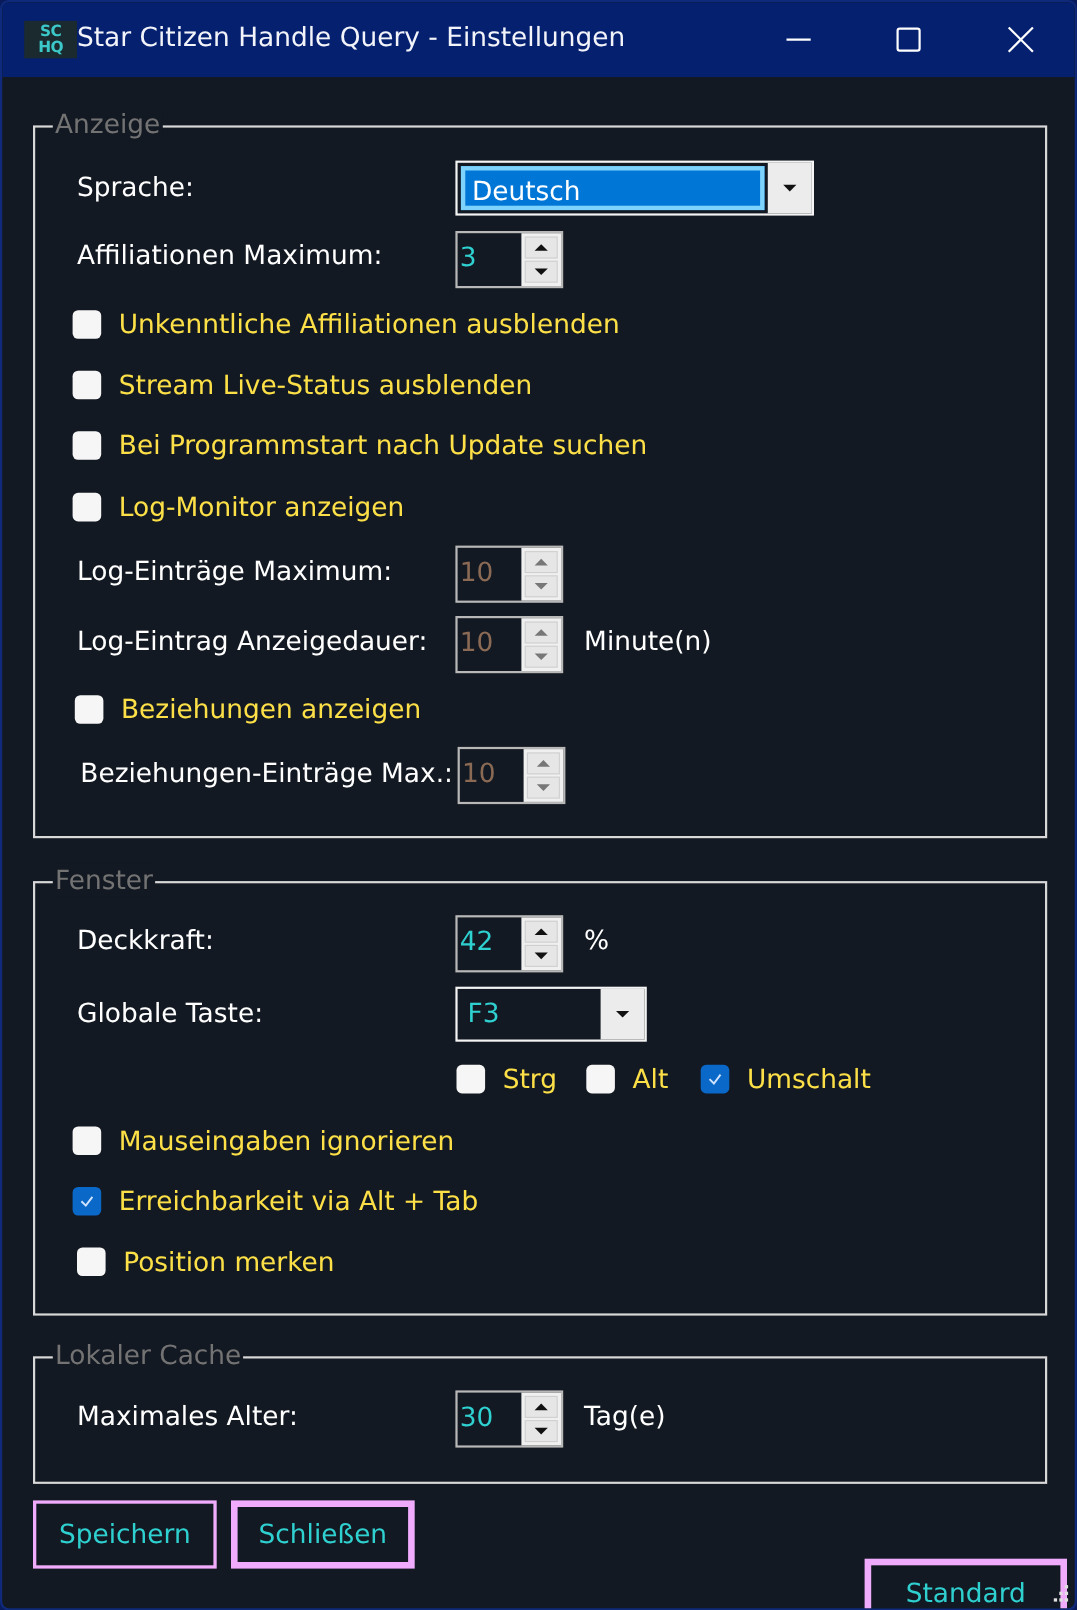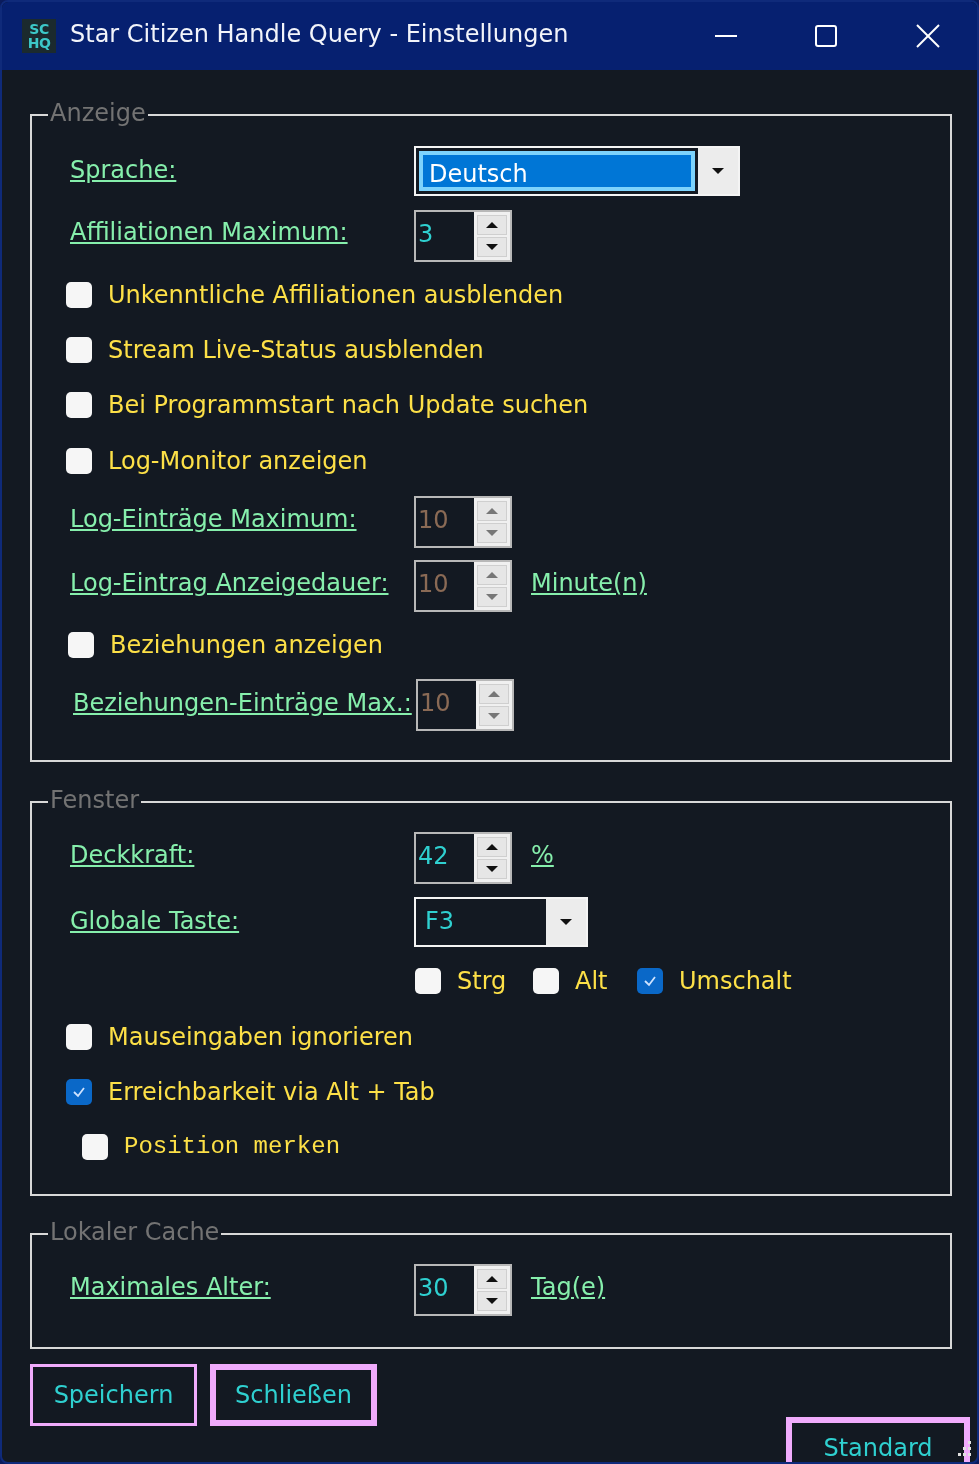--- a/index.html
+++ b/index.html
@@ -8,21 +8,21 @@
 
   .window {
     position: absolute; left: 0; top: 0; width: 979px; height: 1464px;
     background: #131922; border: 2px solid #0f2a7a; border-radius: 8px; overflow: hidden;
   }
   .titlebar {
     position: absolute; left: 0; top: 0; width: 100%; height: 68px;
     background: #062070; display: flex; align-items: center;
   }
   .app-icon {
-    position: absolute; left: 20px; top: 17px; width: 34px; height: 34px;
+    position: absolute; left: 20px; top: 17px; width: 48px; height: 34px;
     background: #1b2a2e; color: #3cc8c8; font-size: 14px; font-weight: bold;
     line-height: 14px; text-align: center; padding-top: 3px; letter-spacing: -0.5px;
   }
   .title {
     position: absolute; left: 68px; top: 18px; color: #f2f4fa; font-size: 24px;
     white-space: nowrap;
   }
   .win-btn {
     position: absolute; top: 0; width: 100px; height: 68px;
     display: flex; align-items: center; justify-content: center; cursor: pointer;
@@ -33,21 +33,21 @@
 
   .group {
     position: absolute; border: 2px solid #d8d8d8;
   }
   .group-legend {
     position: absolute; top: -19px; left: 16px; background: #131922; padding: 0 2px;
     color: #737373; font-size: 24px; line-height: 32px; white-space: nowrap;
   }
 
   .label {
-    position: absolute; color: #86efac; font-size: 24px; white-space: nowrap; line-height: 30px; text-decoration: underline;
+    position: absolute; color: #ffffff; font-size: 24px; white-space: nowrap; line-height: 30px;
   }
 
   .combo {
     position: absolute; border: 2px solid #f4f4f4; background: #131922; height: 50px;
     display: flex; cursor: pointer;
   }
   .combo .value {
     flex: 1; margin: 3px; padding-left: 6px; font-size: 24px; line-height: 38px; color: #2fd0d0;
   }
   .combo.selected .value { background: #0076d6; color: #ffffff; border: 4px solid #7dd3fc; }
@@ -261,21 +261,21 @@
     <span class="ctext">Mauseingaben ignorieren</span>
   </div>
   <div class="check" style="left:64px; top:1075px;">
     <div class="box on">
       <svg width="16" height="16" viewBox="0 0 16 16">
           <polyline points="3,8 7,12 13,4" fill="none" stroke="#cfe3ff" stroke-width="1.8"></polyline>
         </svg>
     </div>
     <span class="ctext">Erreichbarkeit via Alt + Tab</span>
   </div>
-  <div class="check" style="left:80px; top:1130px;font-family:Liberation Mono, monospace;">
+  <div class="check" style="left:68px; top:1130px;">
     <div class="box"></div>
     <span class="ctext">Position merken</span>
   </div>
 
   <div class="group" style="left:28px; top:1231px; width:922px; height:116px;">
     <div class="group-legend">Lokaler Cache</div>
   </div>
 
   <div class="label" style="left:68px; top:1270px;">Maximales Alter:</div>
   <div class="spin" style="left:412px; top:1262px;">

